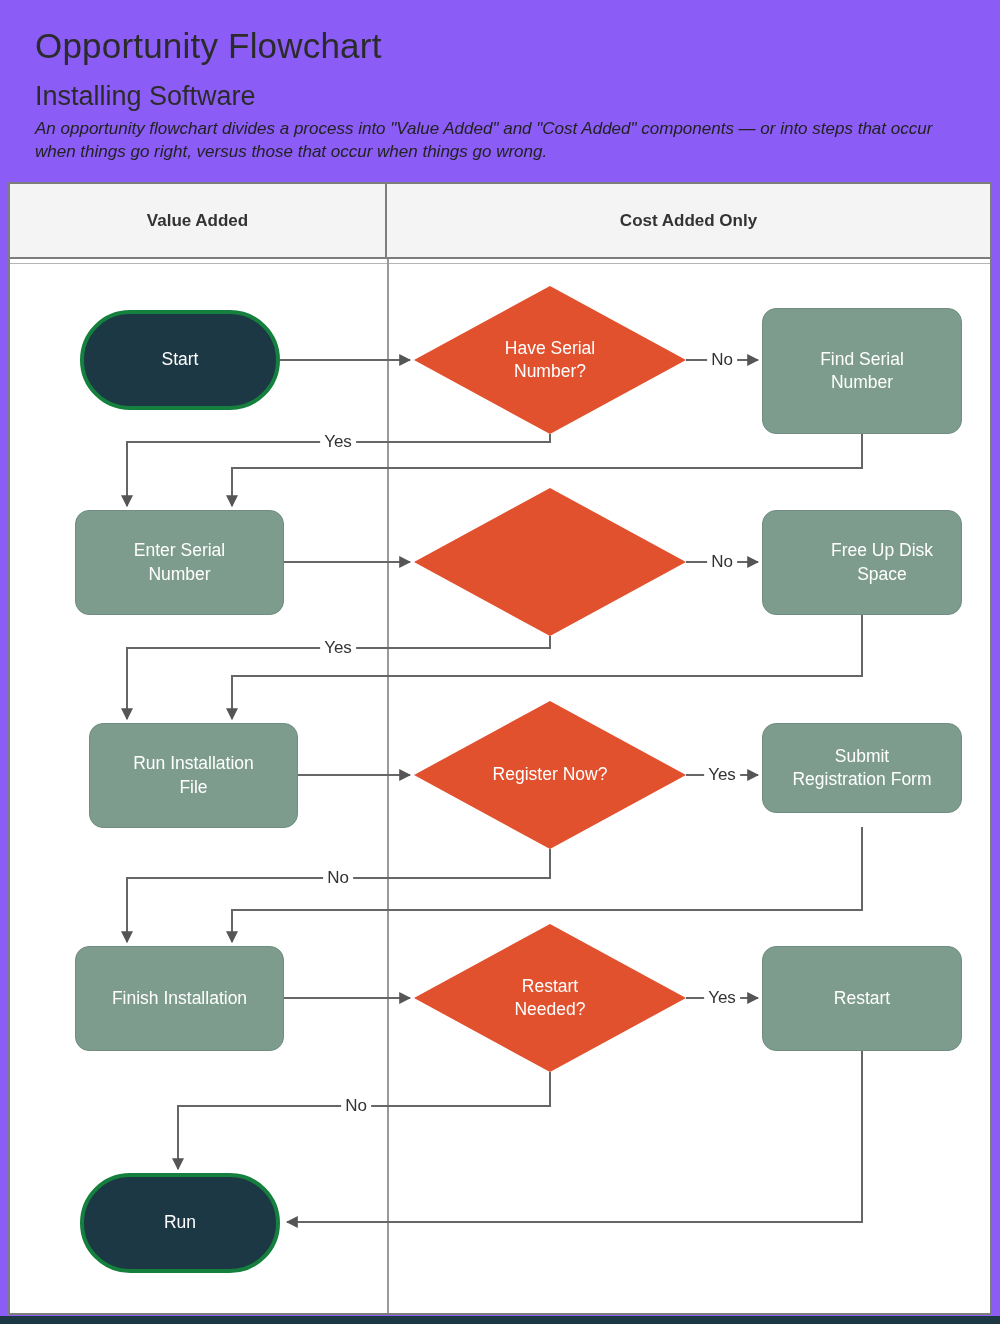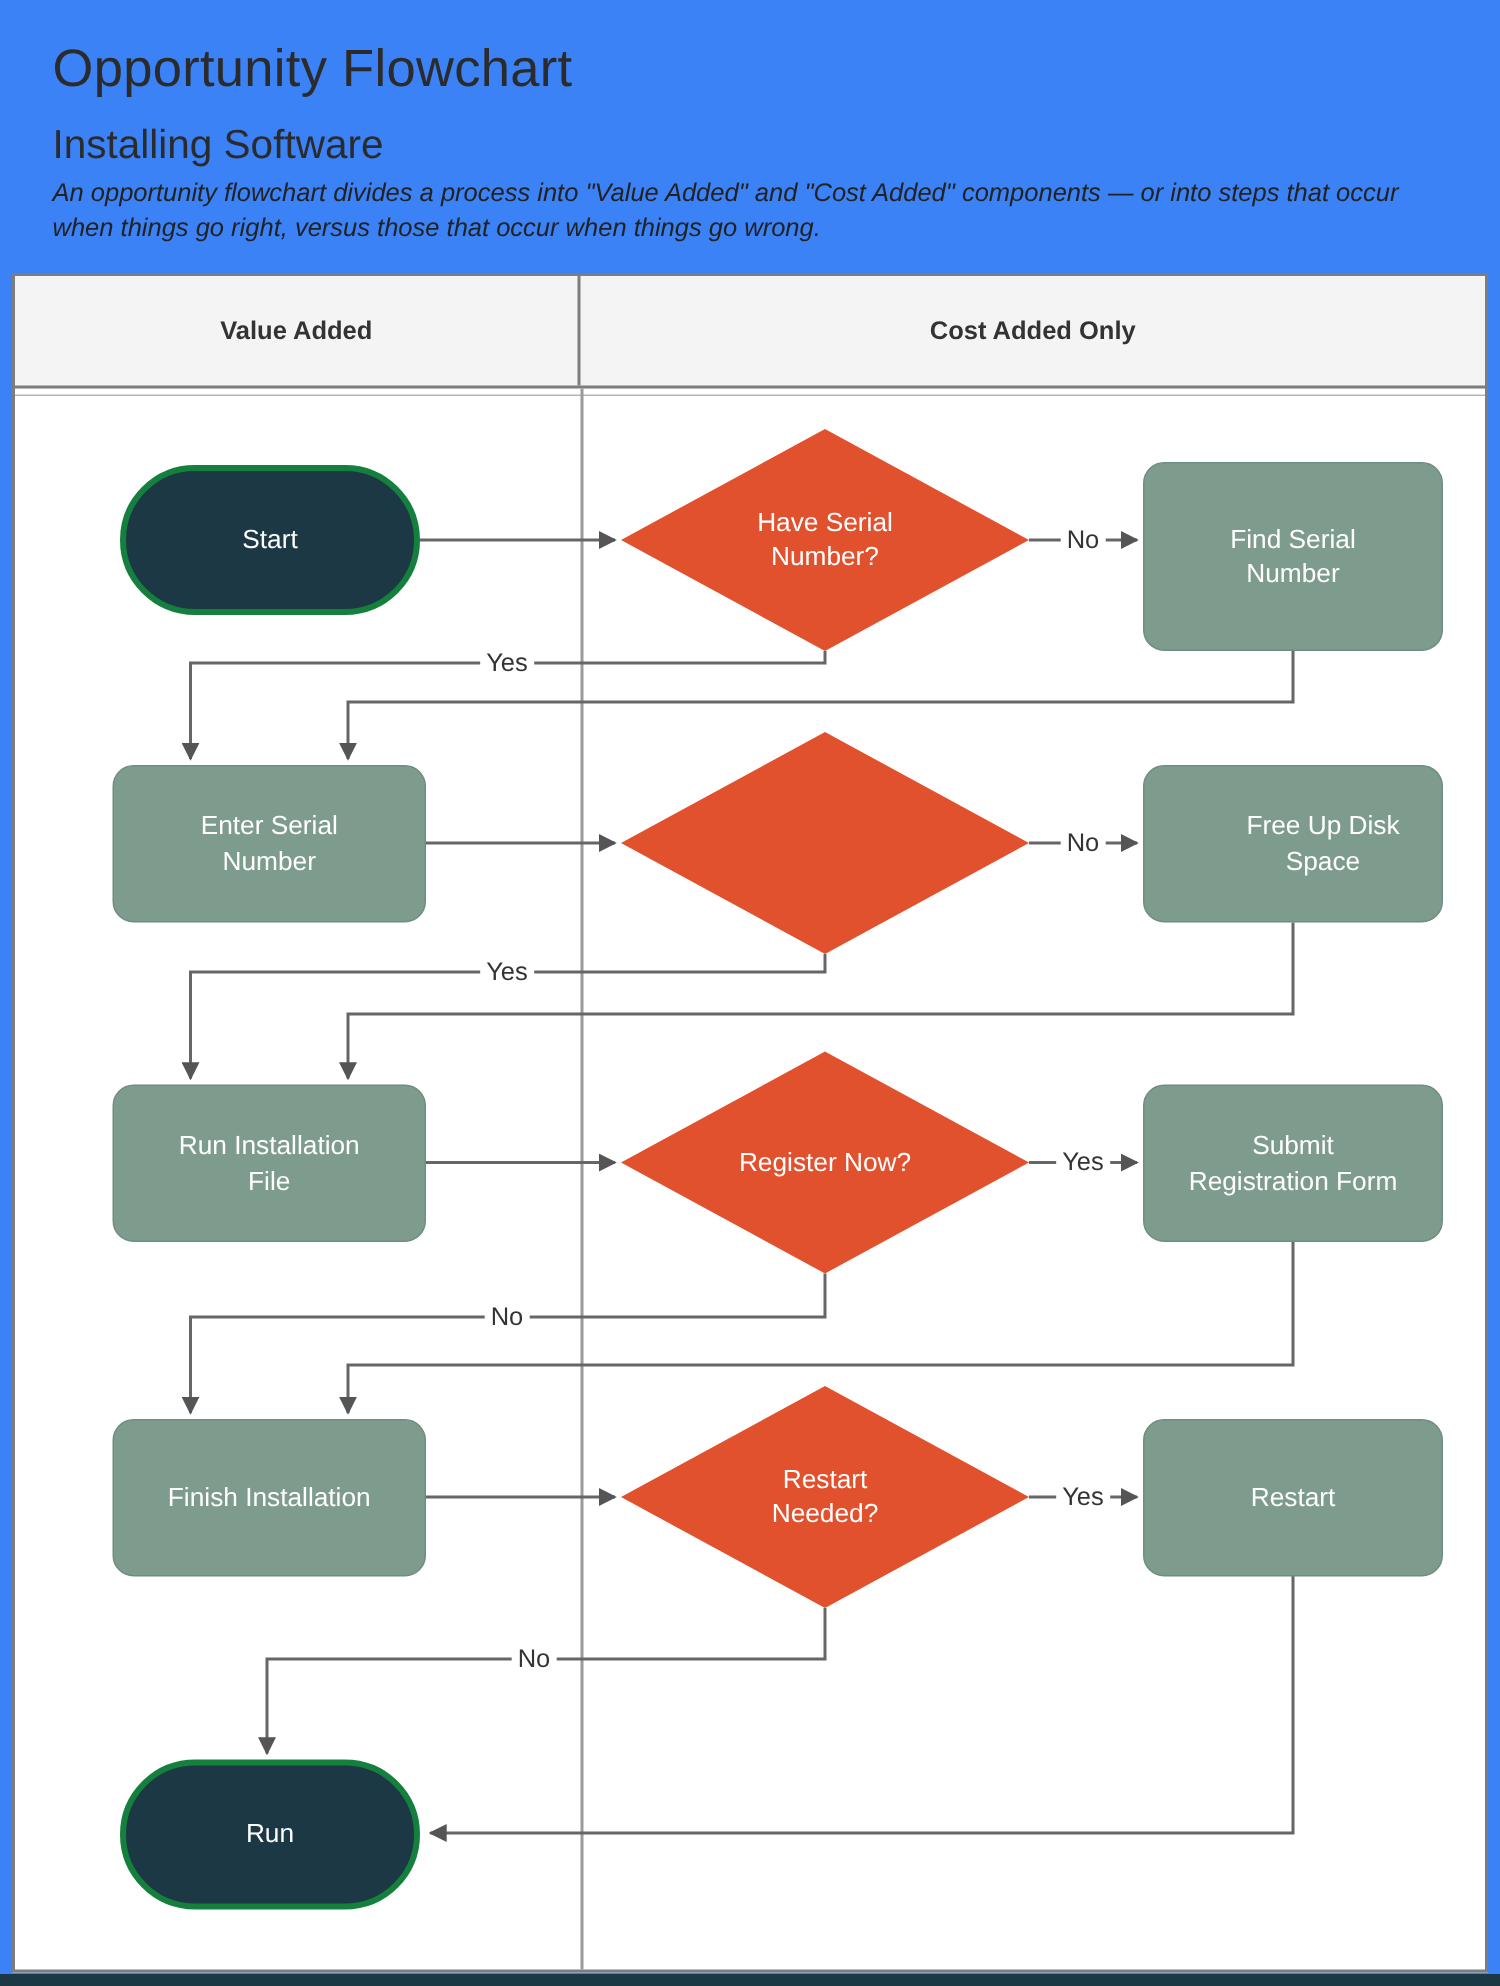--- a/index.html
+++ b/index.html
@@ -5,21 +5,21 @@
 <style>
   :root{
     --node-dark:#1b3844; --node-green:#7e9c8e; --node-orange:#e2512e;
     --connector:#666666; --arrowhead:#555555; --table-border:#7d7d7d;
     --header-bg:#f4f4f4; --header-text:#333333; --text-dark:#2b2b2b;
     --bottom-bar:#1b3844;
   }
   *{box-sizing:border-box; margin:0; padding:0;}
   html,body{background:#ffffff;}
   body{font-family:"Liberation Sans","DejaVu Sans",sans-serif; color:var(--text-dark);}
-  .canvas{position:relative; width:1000px; height:1324px; background:#3b82f6; overflow:hidden;}
+  .canvas{position:relative; width:1000px; height:1324px; background:#8b5cf6; overflow:hidden;}
 
   
   .page-header{position:absolute; left:35px; top:26px; right:30px;}
   .page-header h1{font-size:35px; font-weight:400; line-height:1.15; color:#2b2b2b; margin:0 0 15px 0; letter-spacing:.2px;}
   .page-header h2{font-size:27px; font-weight:400; line-height:1.15; color:#2b2b2b; margin:0 0 6px 0;}
   .page-header p{font-size:17px; font-style:italic; line-height:1.35; color:#222; max-width:940px;}
 
   
   .table-frame{position:absolute; left:8px; top:182px; width:984px; height:1133px;
     border:2px solid var(--table-border); background:#fff;}
@@ -97,23 +97,23 @@
     <polygon class="diamond" points="414,998 550,924 686,998 550,1072"></polygon>
   </svg>
 
   <div class="node node-terminator" style="left:80px; top:310px; width:200px; height:100px;">Start</div>
   <div class="node node-process" style="left:762px; top:308px; width:200px; height:126px;">Find Serial
 Number</div>
   <div class="node node-process" style="left:75px; top:510px; width:209px; height:105px;">Enter Serial
 Number</div>
   <div class="node node-process" style="left:762px; top:510px; width:200px; height:105px;padding-left:40px;">Free Up Disk
 Space</div>
-  <div class="node node-process" style="left:75px; top:723px; width:209px; height:105px;">Run Installation
+  <div class="node node-process" style="left:89px; top:723px; width:209px; height:105px;">Run Installation
 File</div>
-  <div class="node node-process" style="left:762px; top:723px; width:200px; height:105px;">Submit
+  <div class="node node-process" style="left:762px; top:723px; width:200px; height:90px;">Submit
 Registration Form</div>
   <div class="node node-process" style="left:75px; top:946px; width:209px; height:105px;">Finish Installation</div>
   <div class="node node-process" style="left:762px; top:946px; width:200px; height:105px;">Restart</div>
   <div class="node node-terminator" style="left:80px; top:1173px; width:200px; height:100px;">Run</div>
 
   <div class="diamond-label" style="left:550px; top:360px;">Have Serial
 Number?</div>
   <div class="diamond-label" style="left:550px; top:775px;">Register Now?</div>
   <div class="diamond-label" style="left:550px; top:998px;">Restart
 Needed?</div>

